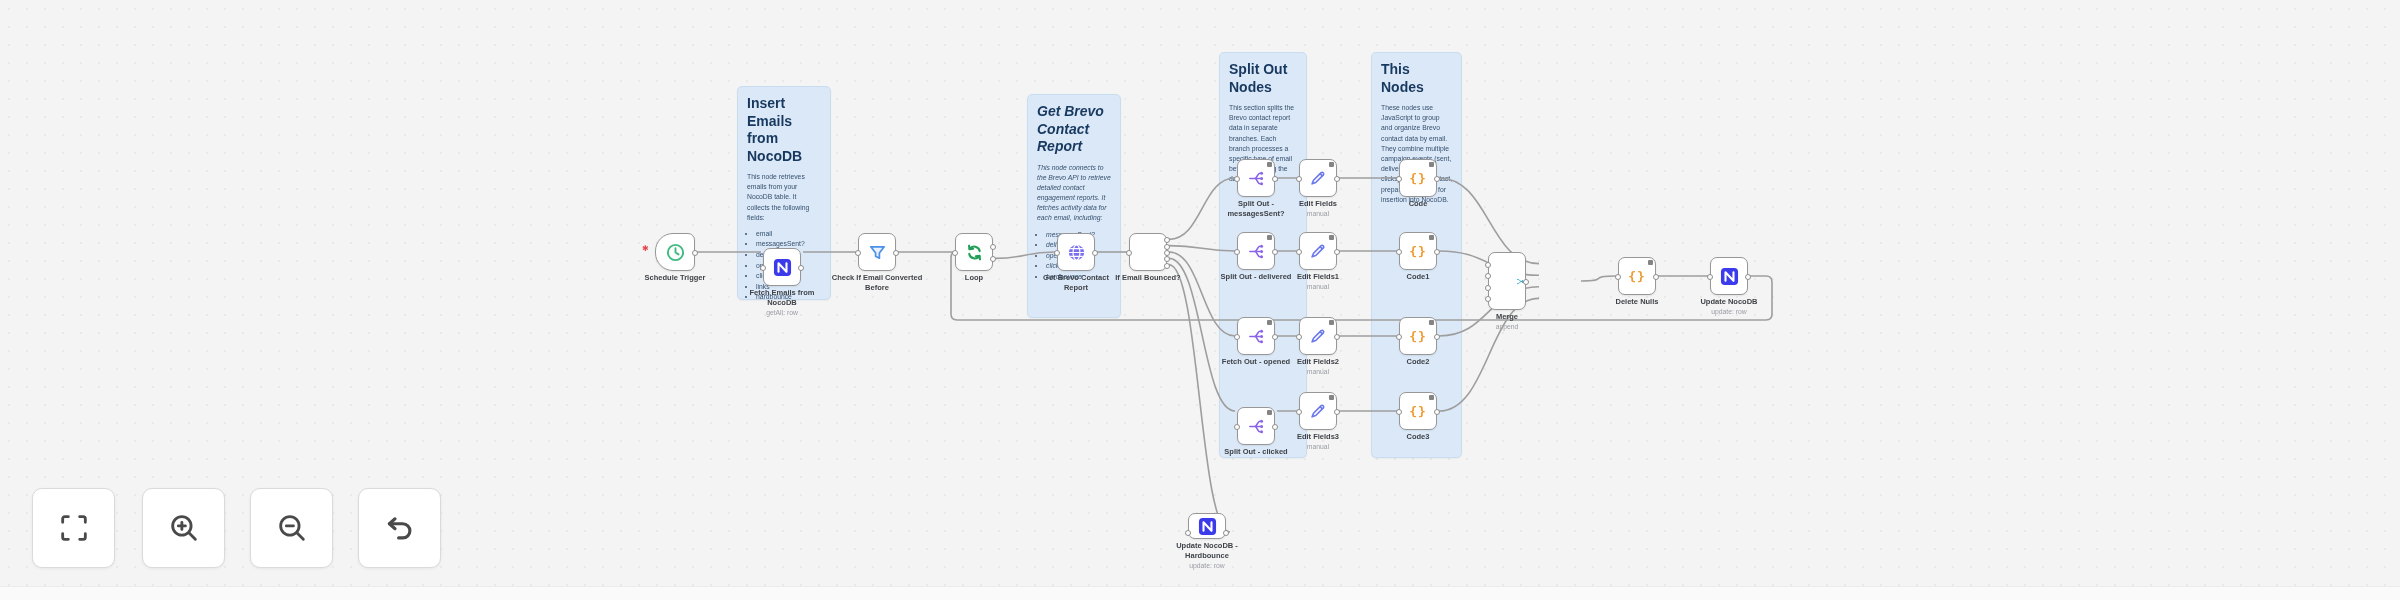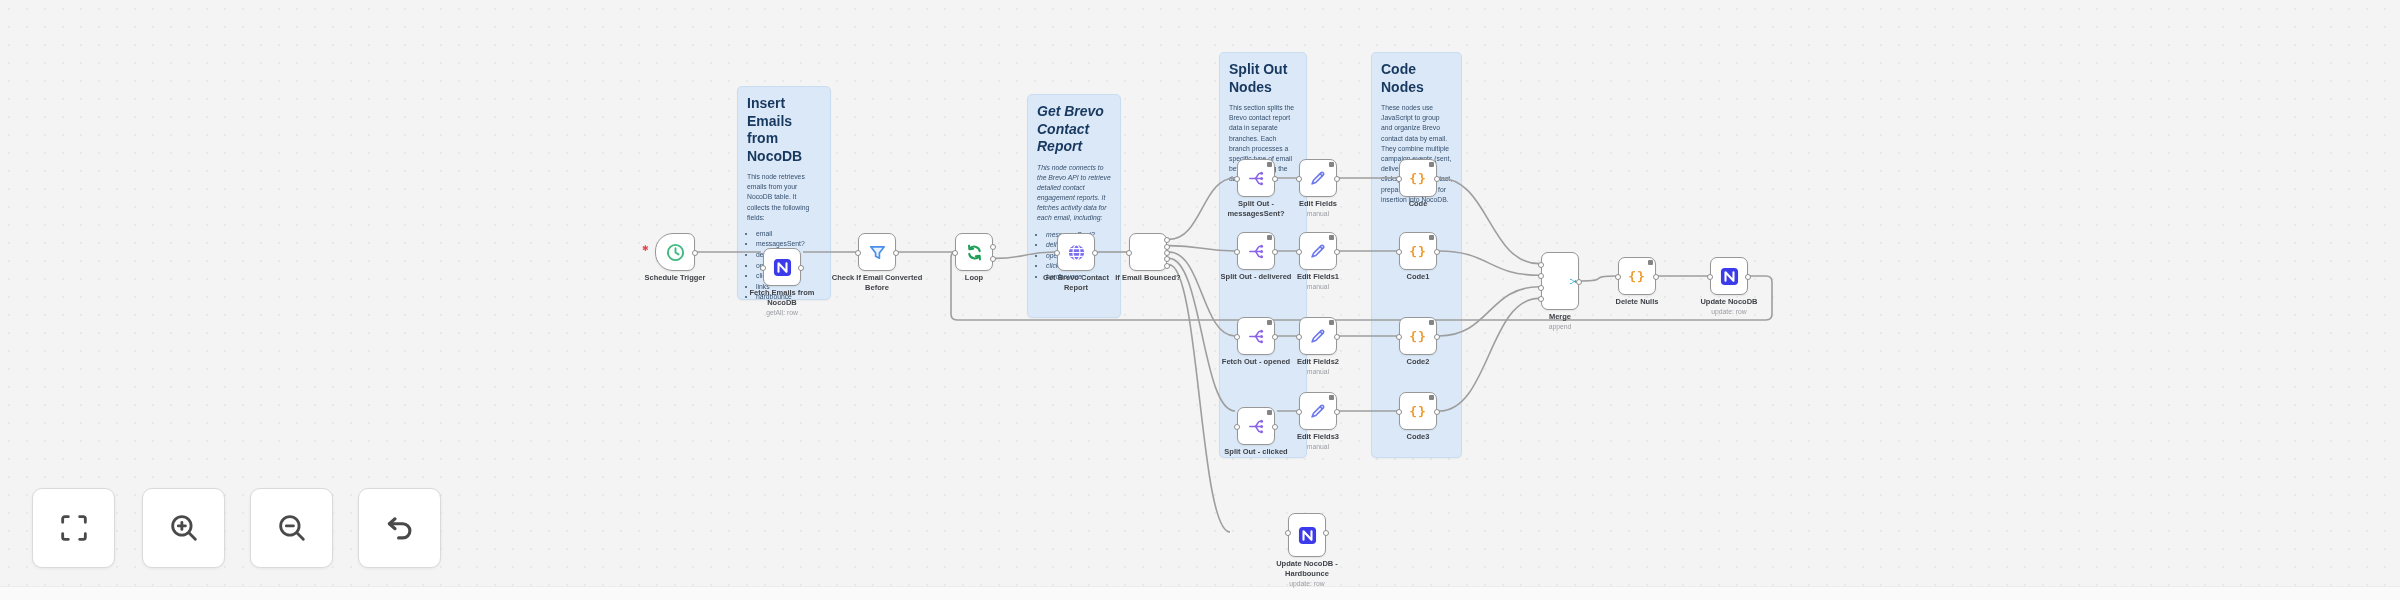--- a/index.html
+++ b/index.html
@@ -96,21 +96,21 @@
         <li>opened</li>
         <li>clicked</li>
         <li>hardbounce</li>
       </ul>
     </div>
     <div class="sticky" style="left: 1219px; top: 52px; width: 88px; height: 406px;">
       <div class="sticky-title">Split Out Nodes</div>
       <div class="sticky-body">This section splits the Brevo contact report data in separate branches. Each branch processes a specific type of email before updating the data in NocoDB.</div>
     </div>
     <div class="sticky" style="left: 1371px; top: 52px; width: 91px; height: 406px;">
-      <div class="sticky-title">Code Nodes</div>
+      <div class="sticky-title">This Nodes</div>
       <div class="sticky-body">These nodes use JavaScript to group and organize Brevo contact data by email. They combine multiple campaign events (sent, delivered, opens, clicks) for each contact, preparing the data for insertion into NocoDB.</div>
     </div>
     <div class="node trigger" style="left: 655px; top: 233px; width: 40px; height: 38px;">
       <svg width="19" height="19" viewBox="0 0 20 20">
         <circle cx="10" cy="10" r="8" fill="none" stroke="#3fb97f" stroke-width="2"></circle>
         <path d="M10 5.5 V10 L13.2 12" fill="none" stroke="#3fb97f" stroke-width="2" stroke-linecap="round"></path>
       </svg>
       <div class="port" style="right: -4px; top: 16px;"></div>
       <div class="node-label">Schedule Trigger</div>
     </div>
@@ -280,21 +280,21 @@
       <div class="port" style="right: -4px; top: 16px;"></div>
       <div class="node-label">Code2</div>
     </div>
     <div class="node" style="left: 1399px; top: 392px; width: 38px; height: 38px;">
       <span class="braces" style="color:#ee9b31">{}</span>
       <div class="badge"></div>
       <div class="port" style="left: -4px; top: 16px;"></div>
       <div class="port" style="right: -4px; top: 16px;"></div>
       <div class="node-label">Code3</div>
     </div>
-    <div class="node" style="left: 1541px; top: 252px; width: 38px; height: 58px; padding-left: 27px;">
+    <div class="node" style="left: 1488px; top: 252px; width: 38px; height: 58px; padding-left: 27px;">
       <svg width="19" height="19" viewBox="0 0 20 20">
         <path d="M3 5 C8 5 8 10 12.5 10 M3 15 C8 15 8 10 12.5 10 M12.5 10 H15.5" fill="none" stroke="#29a3c0" stroke-width="1.9" stroke-linecap="round"></path>
         <path d="M14 7.5 L17 10 L14 12.5" fill="none" stroke="#29a3c0" stroke-width="1.9" stroke-linecap="round" stroke-linejoin="round"></path>
       </svg>
       <div class="port" style="left: -4px; top: 8.6px;"></div>
       <div class="port" style="left: -4px; top: 20.2px;"></div>
       <div class="port" style="left: -4px; top: 31.8px;"></div>
       <div class="port" style="left: -4px; top: 43.4px;"></div>
       <div class="port" style="right: -4px; top: 26px;"></div>
       <div class="node-label">Merge<div class="node-sub">append</div></div>
@@ -308,21 +308,21 @@
     </div>
     <div class="node" style="left: 1710px; top: 257px; width: 38px; height: 38px;">
       <svg width="19" height="19" viewBox="0 0 20 20">
         <rect x="1" y="1" width="18" height="18" rx="4" fill="#3b3bec"></rect>
         <path d="M5.8 14.5 V5.5 L14.2 14.5 V5.5" fill="none" stroke="#fff" stroke-width="2.2" stroke-linecap="round" stroke-linejoin="round"></path>
       </svg>
       <div class="port" style="left: -4px; top: 16px;"></div>
       <div class="port" style="right: -4px; top: 16px;"></div>
       <div class="node-label">Update NocoDB<div class="node-sub">update: row</div></div>
     </div>
-    <div class="node" style="left: 1288px; top: 513px; width: 38px; height: 44px;">
+    <div class="node" style="left: 1188px; top: 513px; width: 38px; height: 26px;">
       <svg width="19" height="19" viewBox="0 0 20 20">
         <rect x="1" y="1" width="18" height="18" rx="4" fill="#3b3bec"></rect>
         <path d="M5.8 14.5 V5.5 L14.2 14.5 V5.5" fill="none" stroke="#fff" stroke-width="2.2" stroke-linecap="round" stroke-linejoin="round"></path>
       </svg>
       <div class="port" style="left: -4px; top: 16px;"></div>
       <div class="port" style="right: -4px; top: 16px;"></div>
       <div class="node-label">Update NocoDB -
 Hardbounce<div class="node-sub">update: row</div></div>
     </div>
     <div class="issue" style="left: 642px; top: 245px; color: rgb(229, 72, 77);">✱</div>

